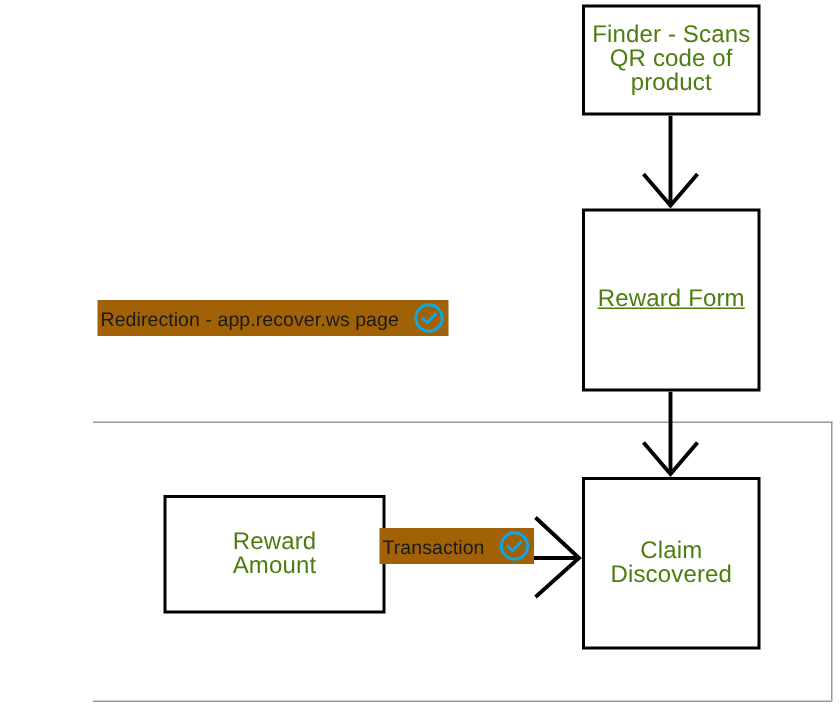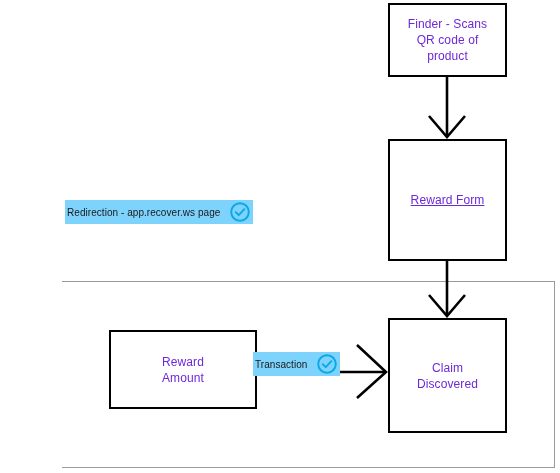--- a/index.html
+++ b/index.html
@@ -19,22 +19,22 @@
   }
   .node {
     position: absolute;
     box-sizing: border-box;
     border: 2px solid #000000;
     background: #ffffff;
     display: flex;
     align-items: center;
     justify-content: center;
     text-align: center;
-    color: #6d28d9;
-    font-size: 12px;
+    color: #4d7c0f;
+    font-size: 16px;
     line-height: 16px;
     letter-spacing: 0.1px;
     white-space: pre-line;
   }
   .node-label {
     display: block;
     white-space: pre-line;
   }
   .edge-svg {
     position: absolute;
@@ -44,25 +44,25 @@
     height: 473px;
     pointer-events: none;
     overflow: visible;
   }
   .annot {
     position: absolute;
     display: flex;
     align-items: center;
     gap: 9px;
     color: #1a1a1a;
-    font-size: 10px;
+    font-size: 13px;
     line-height: 13px;
     letter-spacing: 0.05px;
     white-space: nowrap;
-    background: #7dd3fc;
+    background: #a16207;
     padding: 1px 2px;
   }
   .annot-text {
     display: inline-block;
   }
   .check-icon {
     display: inline-block;
     width: 22px;
     height: 22px;
     flex: 0 0 22px;

